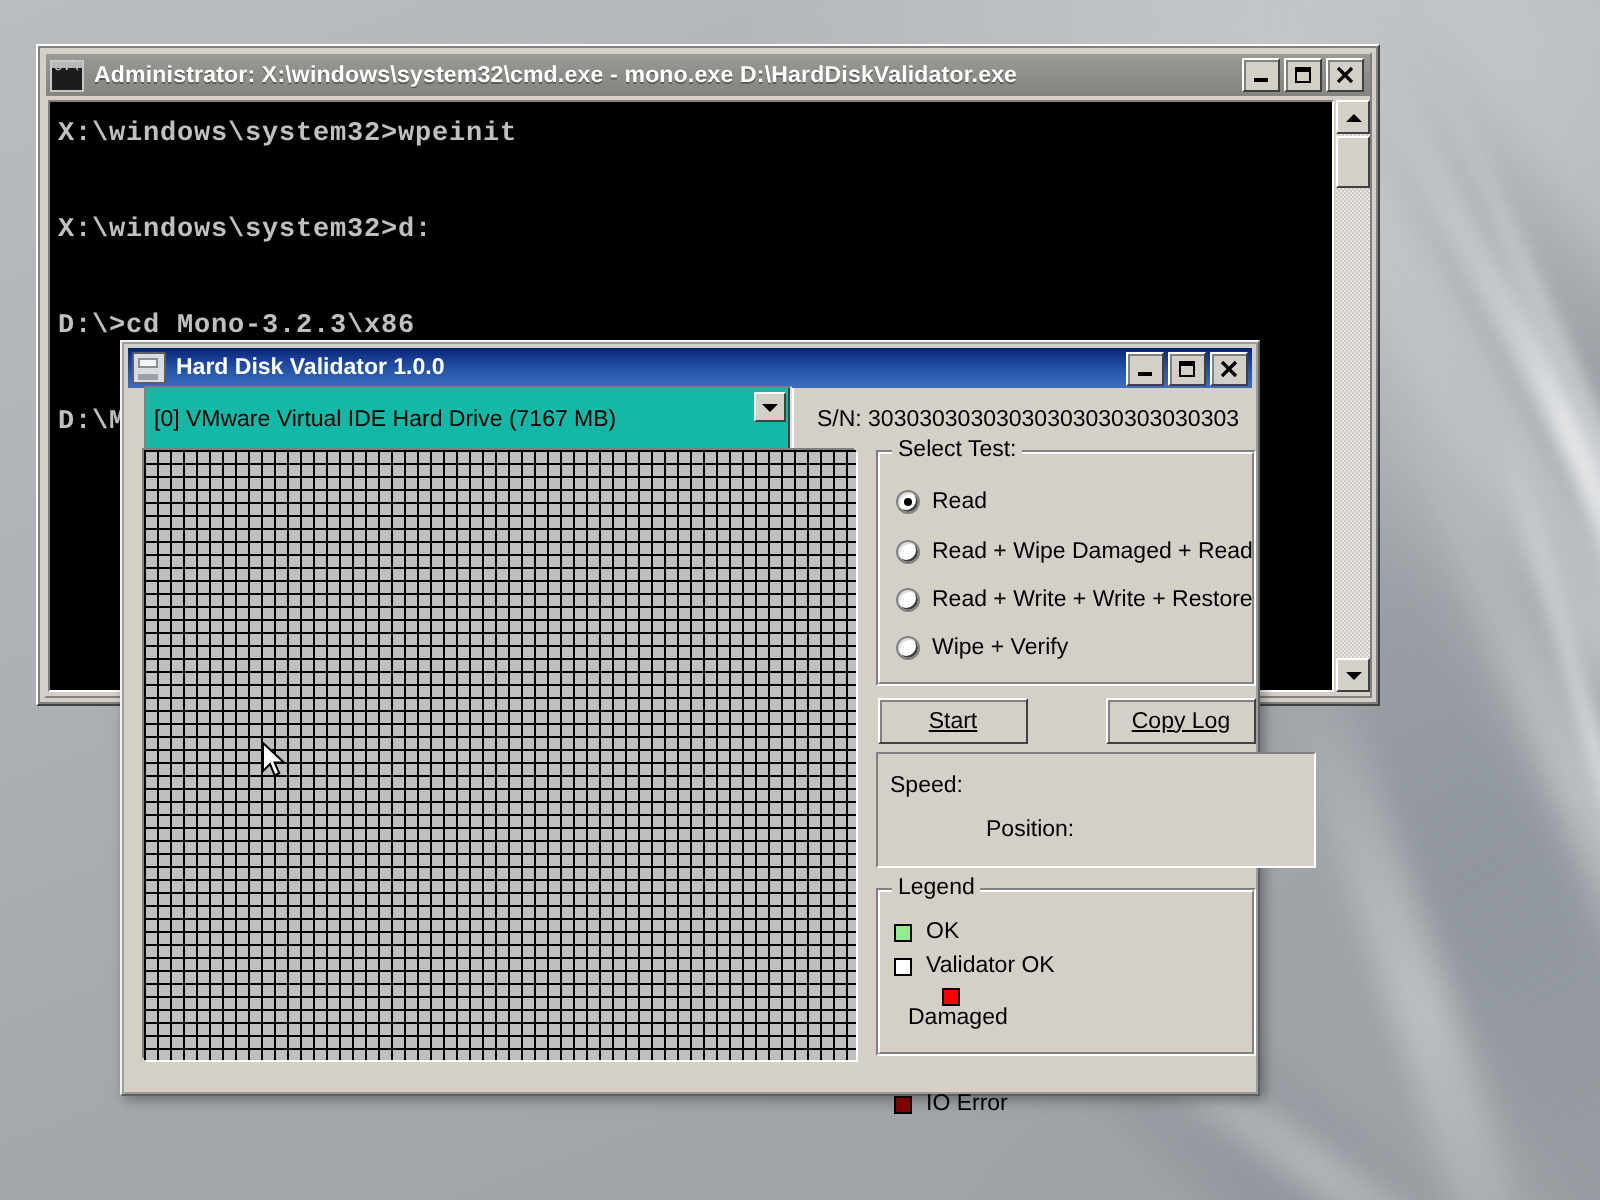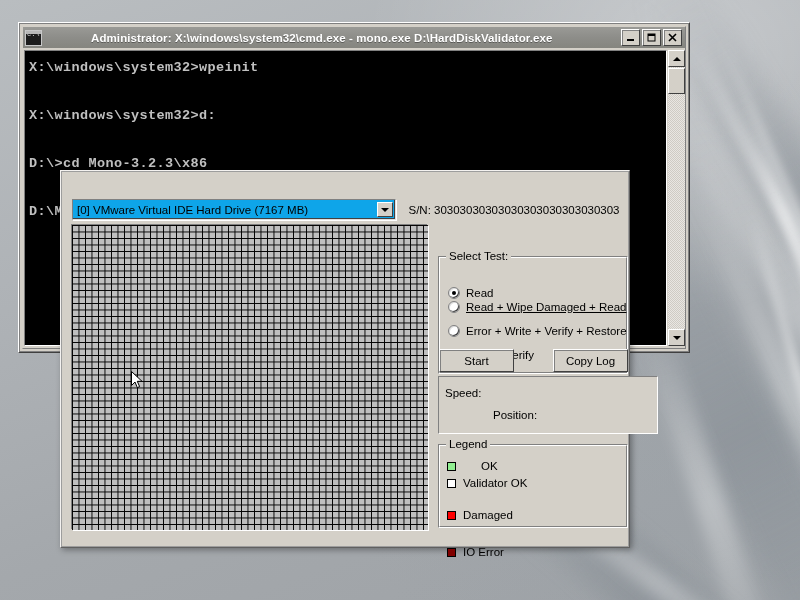--- a/index.html
+++ b/index.html
@@ -40,21 +40,20 @@
     padding:2px;
   }
   #console-inner{position:absolute;left:3px;top:3px;right:3px;bottom:3px;
     border:1px solid #d4d0c8;
     border-right-color:#808080;border-bottom-color:#808080;}
   #console-titlebar{
     position:absolute;left:4px;top:4px;right:4px;height:21px;
     display:flex;align-items:center;
     background:linear-gradient(180deg,#9a9a96 0%,#8d8d89 50%,#85857f 100%);
     padding:0 2px;
-    gap:44px;
   }
   #console-title-text{
     font-size:11.5px;color:#ffffff;font-weight:bold;margin-left:5px;
     white-space:nowrap;overflow:hidden;text-shadow:0 1px 0 rgba(0,0,0,.35);
     letter-spacing:.1px;
   }
   .cmd-icon{width:15px;height:14px;background:#1c1c1c;border:1px solid #c8c8c8;
     position:relative;flex:0 0 auto;}
   .cmd-icon:before{content:"c:\\";position:absolute;left:1px;top:-1px;color:#d8d8d8;
     font-family:"Liberation Mono",monospace;font-size:7px;}
@@ -121,21 +120,21 @@
     background:#f4f6f8;border:1px solid #8a9098;box-sizing:border-box;}
   .hd-icon:after{content:"";position:absolute;left:2px;bottom:1px;width:10px;height:3px;
     background:#9aa0a8;}
   #hdv-buttons{margin-left:auto;display:flex;gap:2px;}
 
   #hdv-body{position:absolute;left:3px;top:25px;right:3px;bottom:3px;background:#d4d0c8;}
 
   
   #drive-row{position:absolute;left:8px;top:3px;right:6px;height:21px;display:flex;align-items:center;}
   #drive-combo{
-    width:353px;height:21px;background:#0ea5e9;box-sizing:border-box;
+    width:353px;height:33px;background:#14b8a6;box-sizing:border-box;
     border:1px solid #808080;border-right-color:#dfdfdf;border-bottom-color:#dfdfdf;
     box-shadow:-1px -1px 0 #404040 inset, 1px 1px 0 #ffffff;
     display:flex;align-items:center;position:relative;
   }
   #drive-combo-text{font-size:11.5px;color:#000;padding-left:4px;white-space:nowrap;}
   #drive-combo-arrow{
     position:absolute;right:2px;top:2px;width:16px;height:15px;background:#d4d0c8;
     border:1px solid #ffffff;border-right-color:#404040;border-bottom-color:#404040;
     box-sizing:border-box;display:flex;align-items:center;justify-content:center;
   }
@@ -159,36 +158,36 @@
 
   
   .groupbox{position:absolute;box-sizing:border-box;
     border:1px solid #ffffff;border-top-color:#808080;border-left-color:#808080;}
   .groupbox > .inner{position:absolute;inset:0;
     border:1px solid #808080;border-top-color:#ffffff;border-left-color:#ffffff;
     pointer-events:none;}
   .gb-title{position:absolute;left:7px;top:-7px;background:#d4d0c8;padding:0 3px;
     font-size:11.5px;color:#000;z-index:2;}
 
-  #select-test{left:374px;top:29px;width:190px;height:118px;margin-top:31px;}
+  #select-test{left:374px;top:29px;width:190px;height:118px;}
   .radio-row{position:absolute;display:flex;align-items:center;left:9px;}
   .radio{width:12px;height:12px;border-radius:50%;box-sizing:border-box;
     background:#ffffff;border:1px solid #808080;
     box-shadow:-1px -1px 0 #404040 inset,1px 1px 0 #dfdfdf inset;
     position:relative;flex:0 0 auto;}
   .radio.checked:after{content:"";position:absolute;left:3px;top:3px;width:4px;height:4px;
     border-radius:50%;background:#000;}
   .radio-label{font-size:11.5px;color:#000;margin-left:6px;white-space:nowrap;}
 
   #btn-start,#btn-copylog{
     position:absolute;height:23px;background:#d4d0c8;box-sizing:border-box;
     border:1px solid #ffffff;border-right-color:#404040;border-bottom-color:#404040;
     box-shadow:1px 1px 0 #808080 inset,-1px -1px 0 #d4d0c8 inset;
     font-size:11.5px;color:#000;display:flex;align-items:center;justify-content:center;
-    font-family:"Liberation Sans",sans-serif;cursor:default;
+    font-family:"Liberation Sans",sans-serif;cursor:default;text-decoration:underline;
   }
   #btn-start{left:375px;top:153px;width:75px;}
   #btn-copylog{left:489px;top:153px;width:75px;}
 
   #status-panel{
     position:absolute;left:374px;top:180px;width:220px;height:58px;
     background:#d4d0c8;box-sizing:border-box;
     border:1px solid #808080;border-right-color:#ffffff;border-bottom-color:#ffffff;
   }
   .status-line{position:absolute;left:6px;font-size:11.5px;color:#000;}
@@ -261,20 +260,42 @@
       </div>
     <div class="sb-thumb"></div>
     <div class="sb-btn sb-dn">
         <span class="tri tri-dn"></span>
       </div>
   </div>
 </div>
 
 <div class="win" id="hdv-window">
 
+  <div id="hdv-titlebar">
+    <span class="hd-icon"></span>
+    <span id="hdv-title-text">Hard Disk Validator 1.0.0</span>
+    <span id="hdv-buttons">
+      <span class="sysbtn">
+        <svg width="9" height="9" viewBox="0 0 9 9">
+            <rect x="1" y="6" width="7" height="2" fill="#000"></rect>
+          </svg>
+      </span>
+      <span class="sysbtn">
+        <svg width="9" height="9" viewBox="0 0 9 9">
+            <rect x="1" y="1" width="7" height="7" fill="none" stroke="#000" stroke-width="1"></rect>
+            <rect x="1" y="1" width="7" height="2" fill="#000"></rect>
+          </svg>
+      </span>
+      <span class="sysbtn">
+        <svg width="9" height="9" viewBox="0 0 9 9">
+            <path d="M1 1 L8 8 M8 1 L1 8" stroke="#000" stroke-width="1.6"></path>
+          </svg>
+      </span>
+    </span>
+  </div>
 
   <div id="hdv-body">
 
     <div id="drive-row">
       <div id="drive-combo">
         <span id="drive-combo-text">[0] VMware Virtual IDE Hard Drive (7167 MB)</span>
         <span id="drive-combo-arrow">
           <span class="tri tri-dn"></span>
         </span>
       </div>
@@ -282,59 +303,59 @@
     </div>
 
     <div id="block-grid">
       <div id="grid-cells"></div>
     </div>
 
     <div class="groupbox" id="select-test">
       <div class="inner"></div>
       <span class="gb-title">Select Test:</span>
 
-      <div class="radio-row" style="top:30px;">
+      <div class="radio-row" style="top:19px;">
         <span class="radio checked"></span>
         <span class="radio-label">Read</span>
       </div>
-      <div class="radio-row" style="top:44px;text-decoration:underline;">
+      <div class="radio-row" style="top:44px;">
         <span class="radio"></span>
         <span class="radio-label">Read + Wipe Damaged + Read</span>
       </div>
       <div class="radio-row" style="top:68px;">
         <span class="radio"></span>
-        <span class="radio-label">Error + Write + Verify + Restore</span>
+        <span class="radio-label">Read + Write + Write + Restore</span>
       </div>
       <div class="radio-row" style="top:92px;">
         <span class="radio"></span>
         <span class="radio-label">Wipe + Verify</span>
       </div>
     </div>
 
     <div id="btn-start">Start</div>
     <div id="btn-copylog">Copy Log</div>
 
     <div id="status-panel">
       <span class="status-line" style="top:10px;">Speed:</span>
       <span class="status-line" style="top:32px;padding-left:48px;">Position:</span>
     </div>
 
     <div class="groupbox" id="legend">
       <div class="inner"></div>
       <span class="gb-title">Legend</span>
 
-      <div class="legend-row" style="top:15px;gap:18px;">
+      <div class="legend-row" style="top:15px;">
         <span class="swatch" style="background:#90ee90;"></span>
         <span class="legend-label">OK</span>
       </div>
       <div class="legend-row" style="top:32px;">
         <span class="swatch" style="background:#ffffff;"></span>
         <span class="legend-label">Validator OK</span>
       </div>
-      <div class="legend-row" style="top:64px;">
+      <div class="legend-row" style="top:49px;flex-direction:column;">
         <span class="swatch" style="background:#ff0000;"></span>
         <span class="legend-label">Damaged</span>
       </div>
       <div class="legend-row" style="top:66px;margin-top:35px;">
         <span class="swatch" style="background:#800000;"></span>
         <span class="legend-label">IO Error</span>
       </div>
     </div>
 
   </div>

